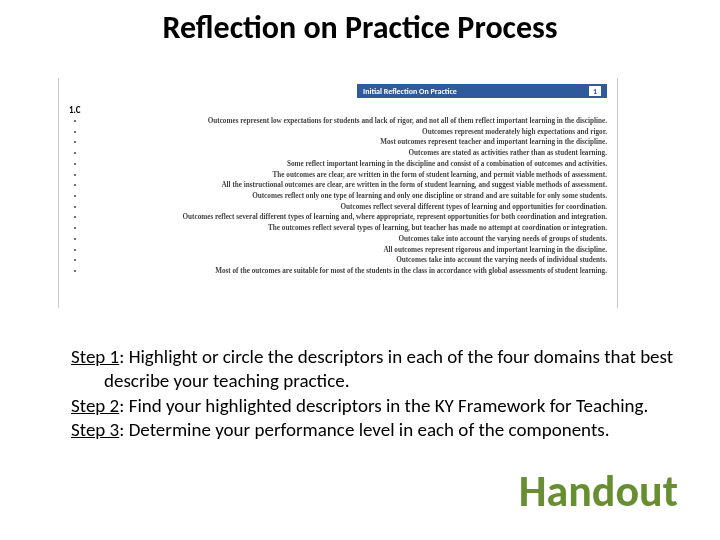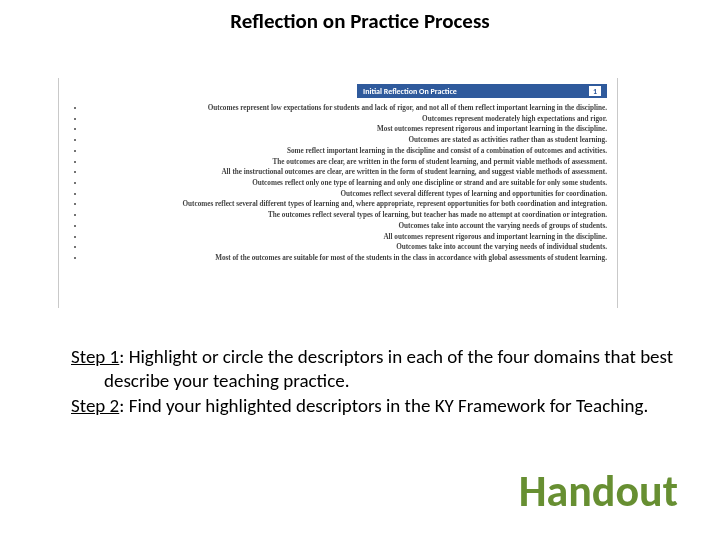--- a/index.html
+++ b/index.html
@@ -17,21 +17,21 @@
     width: 720px;
     height: 540px;
     box-sizing: border-box;
   }
   .title {
     position: absolute;
     top: 8px;
     left: 0;
     width: 720px;
     text-align: center;
-    font-size: 21px;
+    font-size: 32px;
     font-weight: 700;
     letter-spacing: 0;
   }
   .doc-wrap {
     position: absolute;
     top: 78px;
     left: 58px;
     width: 560px;
     height: 230px;
     border-left: 1px solid #c9c9c9;
@@ -114,24 +114,25 @@
 
 <div class="slide">
 
   <div class="title">Reflection on Practice Process</div>
 
   <div class="doc-wrap">
     <div class="doc-header">
       <span>Initial Reflection On Practice</span>
       <span class="num">1</span>
     </div>
+    <div class="section-code">1.C</div>
     <ul class="bullets">
       <li>Outcomes represent low expectations for students and lack of rigor, and not all of them reflect important learning in the discipline.</li>
       <li>Outcomes represent moderately high expectations and rigor.</li>
-      <li>Most outcomes represent rigorous and important learning in the discipline.</li>
+      <li>Most outcomes represent teacher and important learning in the discipline.</li>
       <li>Outcomes are stated as activities rather than as student learning.</li>
       <li>Some reflect important learning in the discipline and consist of a combination of outcomes and activities.</li>
       <li>The outcomes are clear, are written in the form of student learning, and permit viable methods of assessment.</li>
       <li>All the instructional outcomes are clear, are written in the form of student learning, and suggest viable methods of assessment.</li>
       <li>Outcomes reflect only one type of learning and only one discipline or strand and are suitable for only some students.</li>
       <li>Outcomes reflect several different types of learning and opportunities for coordination.</li>
       <li>Outcomes reflect several different types of learning and, where appropriate, represent opportunities for both coordination and integration.</li>
       <li>The outcomes reflect several types of learning, but teacher has made no attempt at coordination or integration.</li>
       <li>Outcomes take into account the varying needs of groups of students.</li>
       <li>All outcomes represent rigorous and important learning in the discipline.</li>
@@ -140,17 +141,20 @@
     </ul>
   </div>
 
   <div class="steps">
     <p class="step">
       <span class="step-label">Step 1</span><span>: Highlight or circle the descriptors in each of the four domains that best describe your teaching practice.</span>
     </p>
     <p class="step">
       <span class="step-label">Step 2</span><span>: Find your highlighted descriptors in the KY Framework for Teaching.</span>
     </p>
+    <p class="step">
+      <span class="step-label">Step 3</span><span>: Determine your performance level in each of the components.</span>
+    </p>
   </div>
 
   <div class="handout">Handout</div>
 
 </div>
 
 </body></html>

